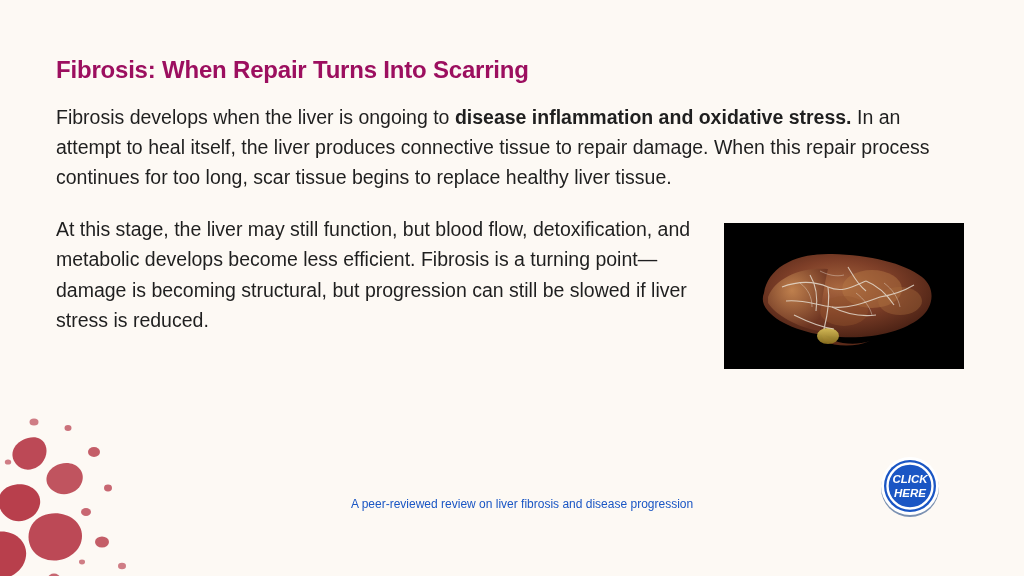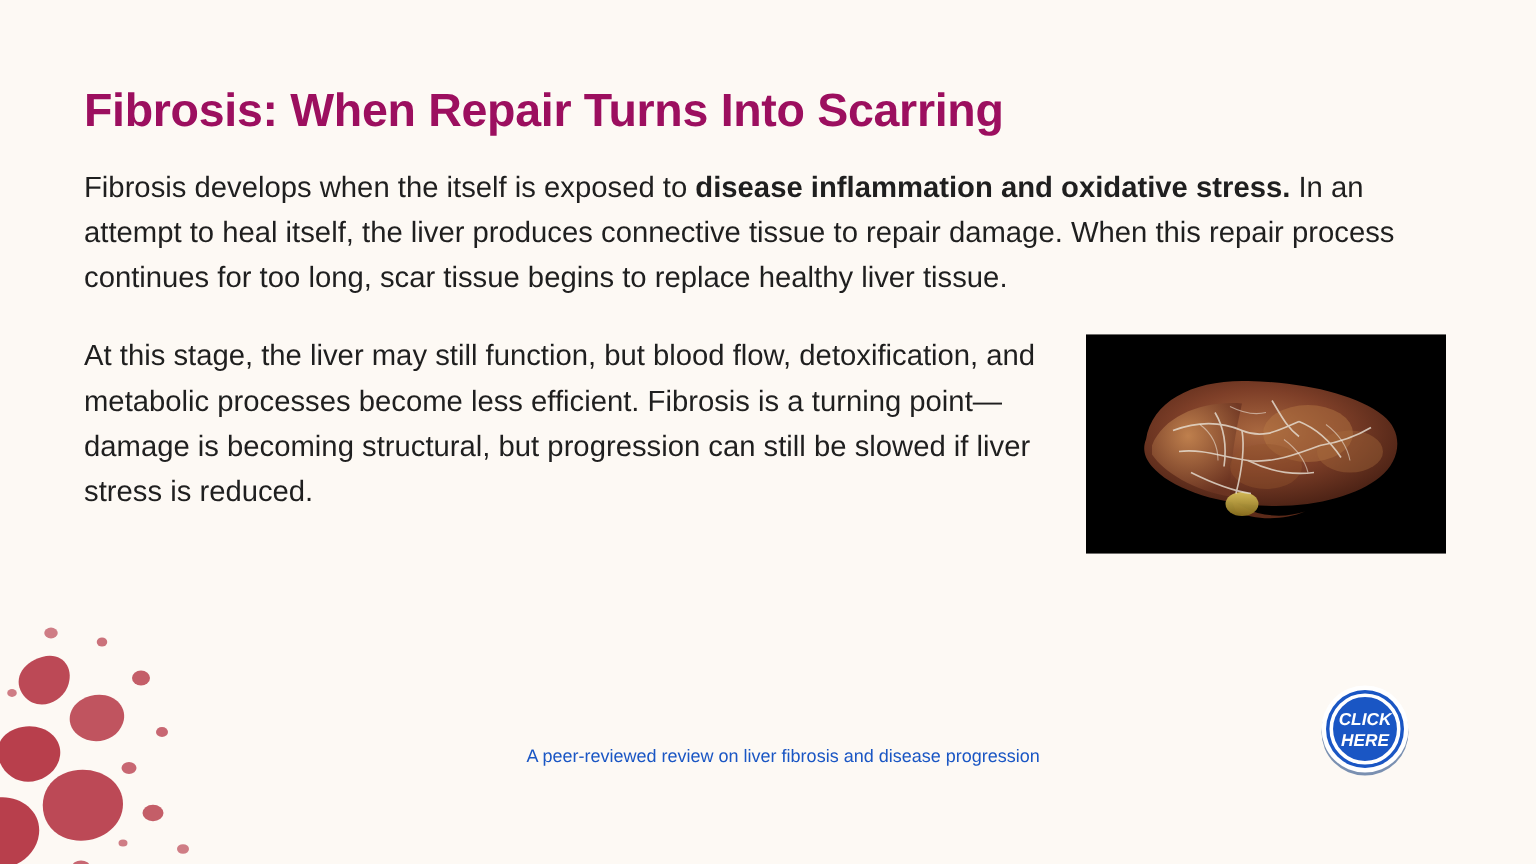--- a/index.html
+++ b/index.html
@@ -33,21 +33,21 @@
 
   
   .content {
     position: absolute;
     left: 56px;
     top: 56px;
     width: 912px;
   }
   .title {
     color: #9c0f5f;
-    font-size: 31px;
+    font-size: 24px;
     font-weight: bold;
     letter-spacing: -0.2px;
     margin: 0 0 18px 0;
     line-height: 1.15;
   }
   .para {
     color: #1f1f1f;
     font-size: 19.5px;
     line-height: 1.55;
     margin: 0 0 22px 0;
@@ -123,23 +123,23 @@
         <ellipse cx="18" cy="46" rx="3.2" ry="2.6" opacity="0.6"></ellipse>
         <ellipse cx="92" cy="146" rx="3" ry="2.4" opacity="0.6"></ellipse>
       </g>
     </svg>
   </div>
 
   <div class="content">
 
     <h1 class="title">Fibrosis: When Repair Turns Into Scarring</h1>
 
-    <p class="para para-1"><span>Fibrosis develops when the itself is exposed to </span><b>disease inflammation and oxidative stress.</b><span> In an attempt to heal itself, the liver produces connective tissue to repair damage. When this repair process continues for too long, scar tissue begins to replace healthy liver tissue.</span></p>
-
-    <p class="para para-2">At this stage, the liver may still function, but blood flow, detoxification, and metabolic processes become less efficient. Fibrosis is a turning point—damage is becoming structural, but progression can still be slowed if liver stress is reduced.</p>
+    <p class="para para-1"><span>Fibrosis develops when the liver is ongoing to </span><b>disease inflammation and oxidative stress.</b><span> In an attempt to heal itself, the liver produces connective tissue to repair damage. When this repair process continues for too long, scar tissue begins to replace healthy liver tissue.</span></p>
+
+    <p class="para para-2">At this stage, the liver may still function, but blood flow, detoxification, and metabolic develops become less efficient. Fibrosis is a turning point—damage is becoming structural, but progression can still be slowed if liver stress is reduced.</p>
 
   </div>
 
   <div class="liver-figure">
     <svg viewBox="0 0 240 146" width="240" height="146" aria-hidden="true">
       <defs>
         <radialGradient id="liverBody" cx="45%" cy="40%" r="72%">
           <stop offset="0%" stop-color="#a8673f"></stop>
           <stop offset="45%" stop-color="#7e3f28"></stop>
           <stop offset="100%" stop-color="#3c190f"></stop>

